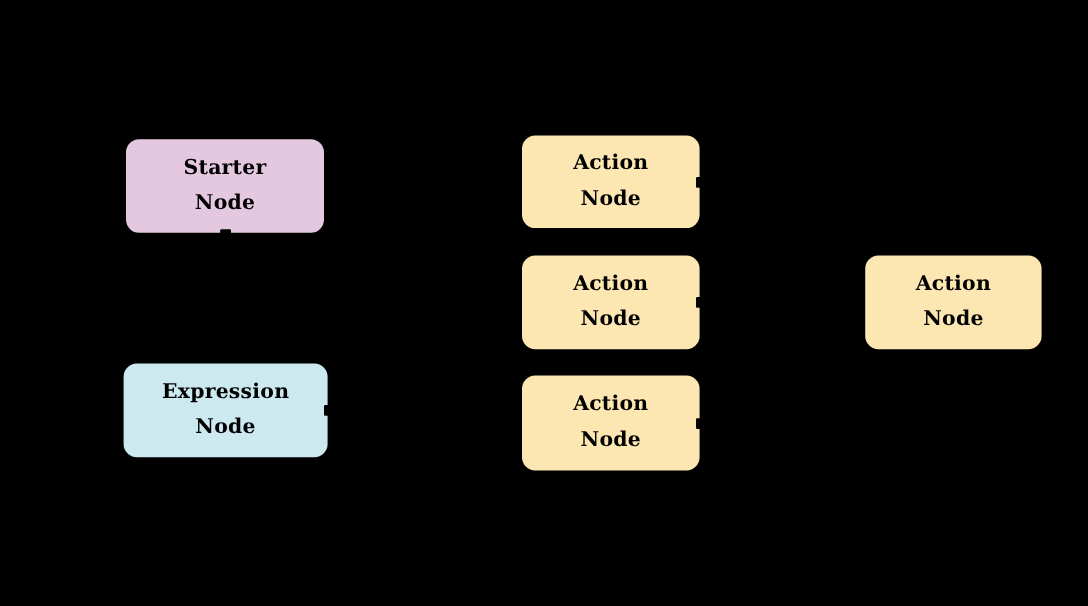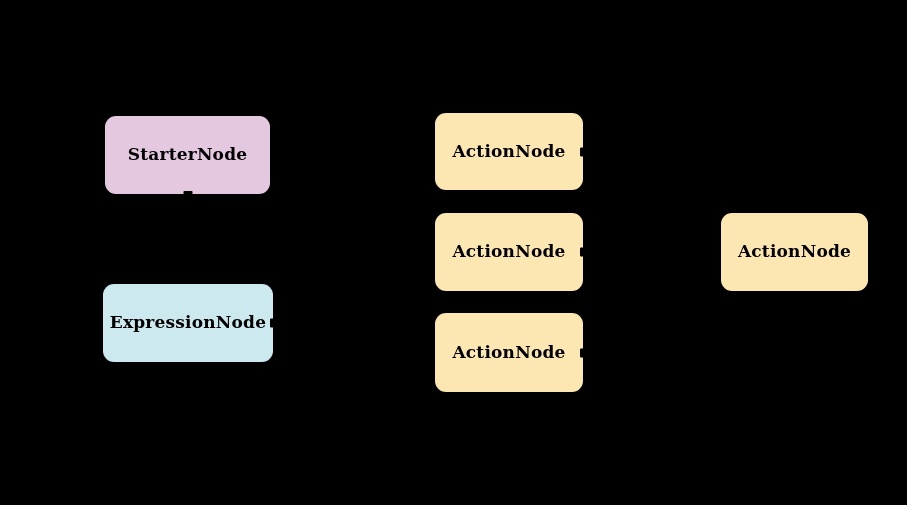--- a/index.html
+++ b/index.html
@@ -14,21 +14,21 @@
     height: 505px;
     background: #000000;
     overflow: hidden;
     font-family: "DejaVu Serif", "Liberation Serif", serif;
   }
   .node {
     position: absolute;
     box-sizing: border-box;
     border-radius: 11px;
     display: flex;
-    flex-direction: row;
+    flex-direction: column;
     align-items: center;
     justify-content: center;
     text-align: center;
     color: #000000;
     font-weight: bold;
     font-size: 17px;
     line-height: 1.72;
     letter-spacing: 0.2px;
     user-select: none;
   }
@@ -59,21 +59,21 @@
 </style>
 </head>
 <body>
 
 <div id="canvas" style="width: 907px; height: 505px; background: rgb(0, 0, 0);">
     <div class="node node-starter" style="left: 105px; top: 116px; width: 165px; height: 78px; background: rgb(228, 200, 224);">
       <span class="label-line">Starter</span>
       <span class="label-line">Node</span>
       <span class="port port-bottom"></span>
     </div>
-    <div class="node node-expression" style="left: 103px; top: 284px; width: 170px; height: 78px; background: rgb(204, 233, 240);">
+    <div class="node node-expression" style="left: 103px; top: 303px; width: 170px; height: 78px; background: rgb(204, 233, 240);">
       <span class="label-line">Expression</span>
       <span class="label-line">Node</span>
       <span class="port port-right"></span>
     </div>
     <div class="node node-action" style="left: 435px; top: 113px; width: 148px; height: 77px; background: rgb(252, 230, 178);">
       <span class="label-line">Action</span>
       <span class="label-line">Node</span>
       <span class="port port-right"></span>
     </div>
     <div class="node node-action" style="left: 435px; top: 213px; width: 148px; height: 78px; background: rgb(252, 230, 178);">

